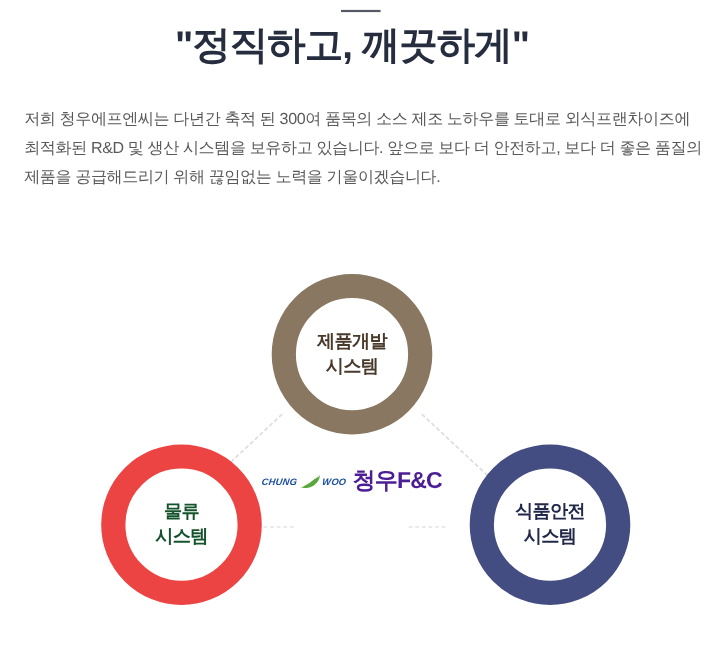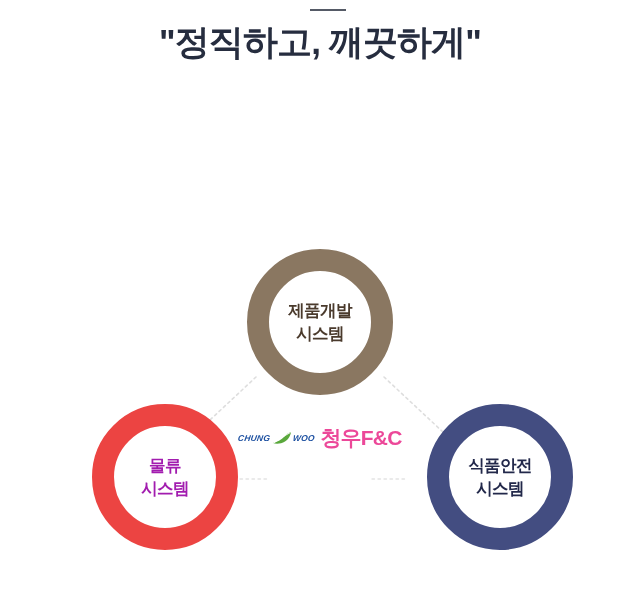--- a/index.html
+++ b/index.html
@@ -107,21 +107,21 @@
   }
   .ring-product .ring-label { color: #4a3a2c; }
 
   .ring-logistics {
     left: 92px;
     top: 177px;
     width: 146px;
     height: 146px;
     border: 22px solid #ec4442;
   }
-  .ring-logistics .ring-label { color: #a21caf; }
+  .ring-logistics .ring-label { color: #14532d; }
 
   .ring-safety {
     left: 427px;
     top: 177px;
     width: 146px;
     height: 146px;
     border: 22px solid #434d81;
     text-align: center;
   }
   .ring-safety .ring-label { color: #22284a; }
@@ -161,21 +161,21 @@
   .leaf-icon {
     width: 20px;
     height: 14px;
     margin: 0 1px;
     display: inline-block;
   }
 
   .logo-korean {
     font-size: 21px;
     font-weight: bold;
-    color: #ec4899;
+    color: #4c1d95;
     letter-spacing: -0.8px;
     line-height: 22px;
     margin-left: 3px;
   }
 
   .logo-tagline {
     margin-top: 4px;
     font-size: 9.2px;
     font-weight: bold;
     color: #3a3a3a;
@@ -185,20 +185,25 @@
 </style>
 </head>
 <body>
 
 <div class="page">
 
   <div class="top-rule"></div>
 
   <div class="headline">"정직하고, 깨끗하게"</div>
 
+  <div class="intro">
+    <p>저희 청우에프엔씨는 다년간 축적 된 300여 품목의 소스 제조 노하우를 토대로 외식프랜차이즈에</p>
+    <p>최적화된 R&amp;D 및 생산 시스템을 보유하고 있습니다. 앞으로 보다 더 안전하고, 보다 더 좋은 품질의</p>
+    <p>제품을 공급해드리기 위해 끊임없는 노력을 기울이겠습니다.</p>
+  </div>
 
   <div class="diagram">
 
     <svg class="connectors" viewBox="0 0 640 352">
       <line x1="256" y1="150" x2="196" y2="206" stroke="#dedede" stroke-width="1.6" stroke-dasharray="2.5 3.5" stroke-linecap="round"></line>
       <line x1="384" y1="150" x2="444" y2="206" stroke="#dedede" stroke-width="1.6" stroke-dasharray="2.5 3.5" stroke-linecap="round"></line>
       <line x1="234" y1="252" x2="268" y2="252" stroke="#e4e4e4" stroke-width="1.4" stroke-dasharray="2.5 3.5" stroke-linecap="round"></line>
       <line x1="372" y1="252" x2="406" y2="252" stroke="#e4e4e4" stroke-width="1.4" stroke-dasharray="2.5 3.5" stroke-linecap="round"></line>
     </svg>
 

